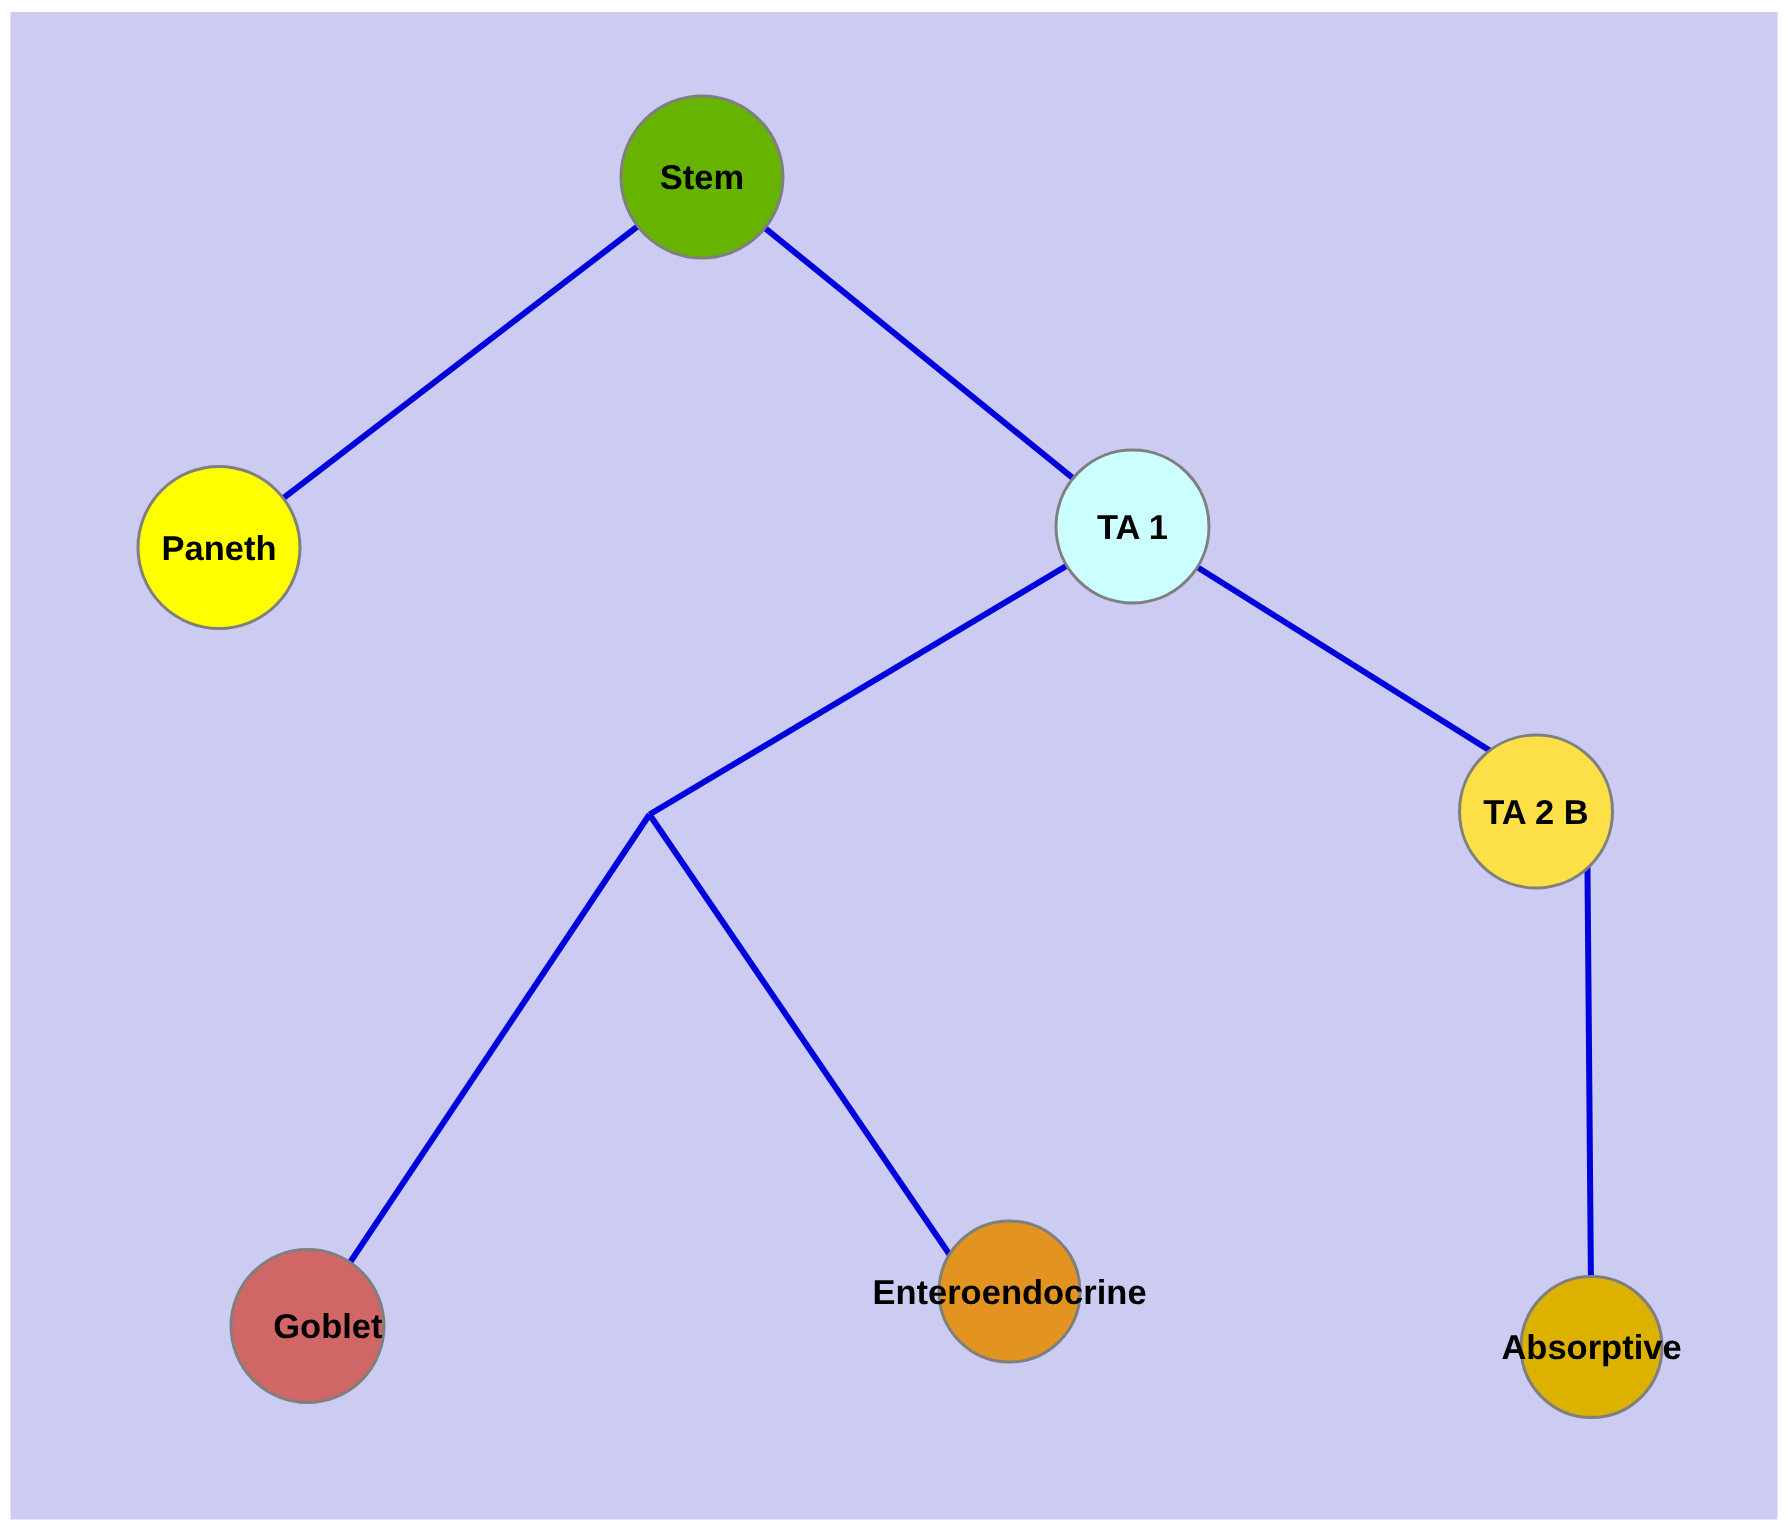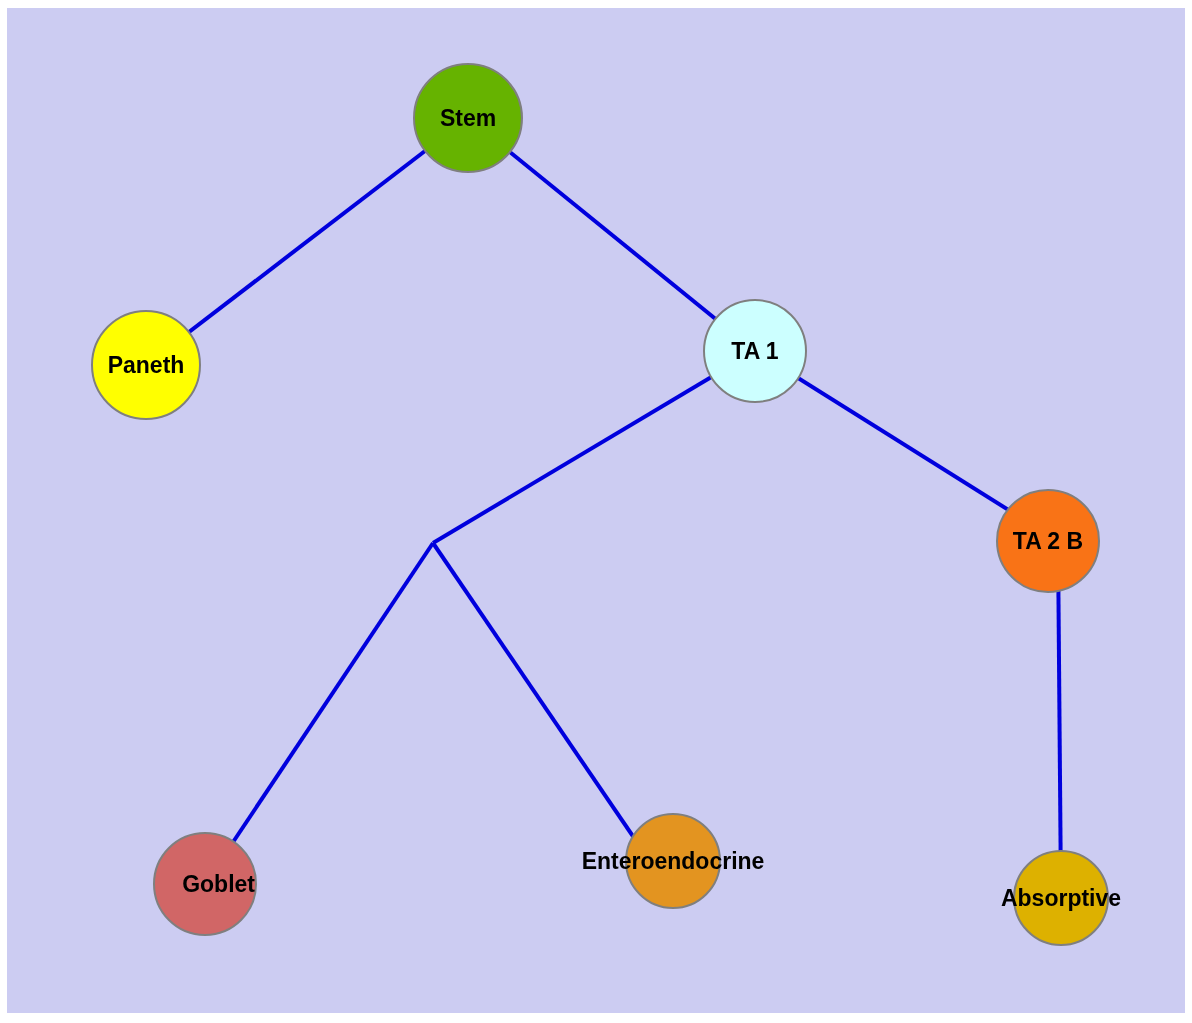--- a/index.html
+++ b/index.html
@@ -65,21 +65,21 @@
 
   <div class="node" style="left: 406px; top: 55px; width: 110px; height: 110px; background: rgb(102, 179, 0); border-color: rgb(127, 127, 127);">
         <span class="node-label" style="color: rgb(0, 0, 0);">Stem</span>
       </div>
       <div class="node" style="left: 84px; top: 302px; width: 110px; height: 110px; background: rgb(255, 255, 0); border-color: rgb(127, 127, 127);">
         <span class="node-label" style="color: rgb(0, 0, 0);">Paneth</span>
       </div>
       <div class="node" style="left: 696px; top: 291px; width: 104px; height: 104px; background: rgb(204, 255, 255); border-color: rgb(127, 127, 127); align-items: center;">
         <span class="node-label" style="color: rgb(0, 0, 0);">TA 1</span>
       </div>
-      <div class="node" style="left: 989px; top: 481px; width: 104px; height: 104px; background: #f97316; border-color: rgb(127, 127, 127);">
+      <div class="node" style="left: 965px; top: 481px; width: 104px; height: 104px; background: #fde047; border-color: rgb(127, 127, 127);">
         <span class="node-label" style="color: rgb(0, 0, 0);">TA 2 B</span>
       </div>
       <div class="node" style="left: 146px; top: 824px; width: 104px; height: 104px; background: rgb(209, 102, 102); border-color: rgb(127, 127, 127); justify-content: flex-end;">
         <span class="node-label" style="color: rgb(0, 0, 0);">Goblet</span>
       </div>
       <div class="node" style="left: 618px; top: 805px; width: 96px; height: 96px; background: rgb(227, 148, 32); border-color: rgb(127, 127, 127);">
         <span class="node-label" style="color: rgb(0, 0, 0);">Enteroendocrine</span>
       </div>
       <div class="node" style="left: 1006px; top: 842px; width: 96px; height: 96px; background: rgb(221, 177, 0); border-color: rgb(127, 127, 127);">
         <span class="node-label" style="color: rgb(0, 0, 0);">Absorptive</span>

